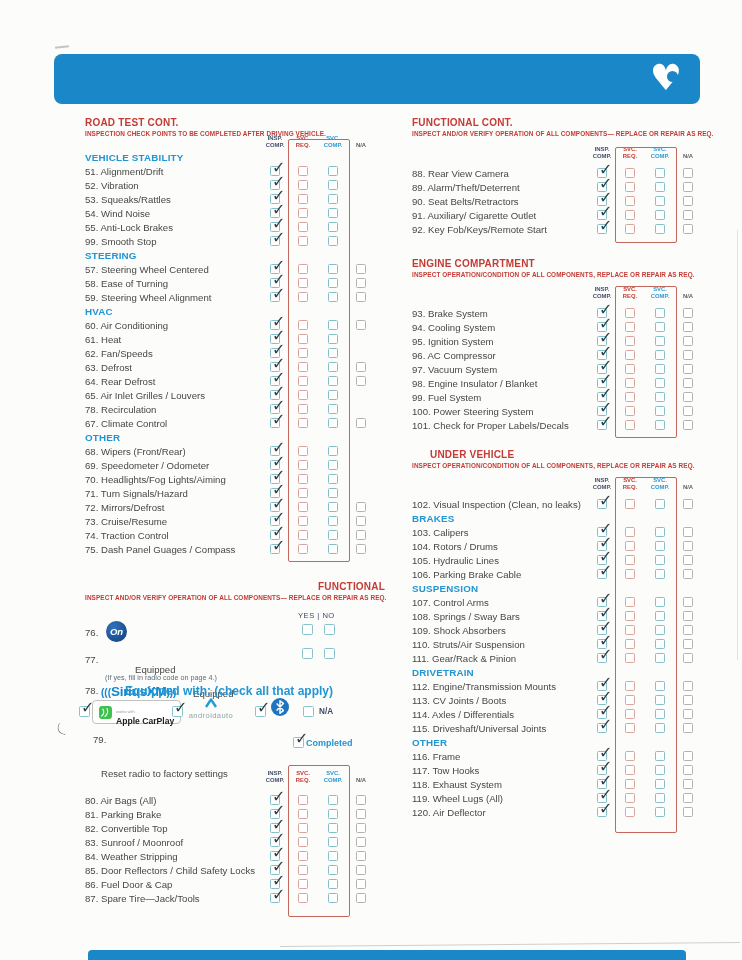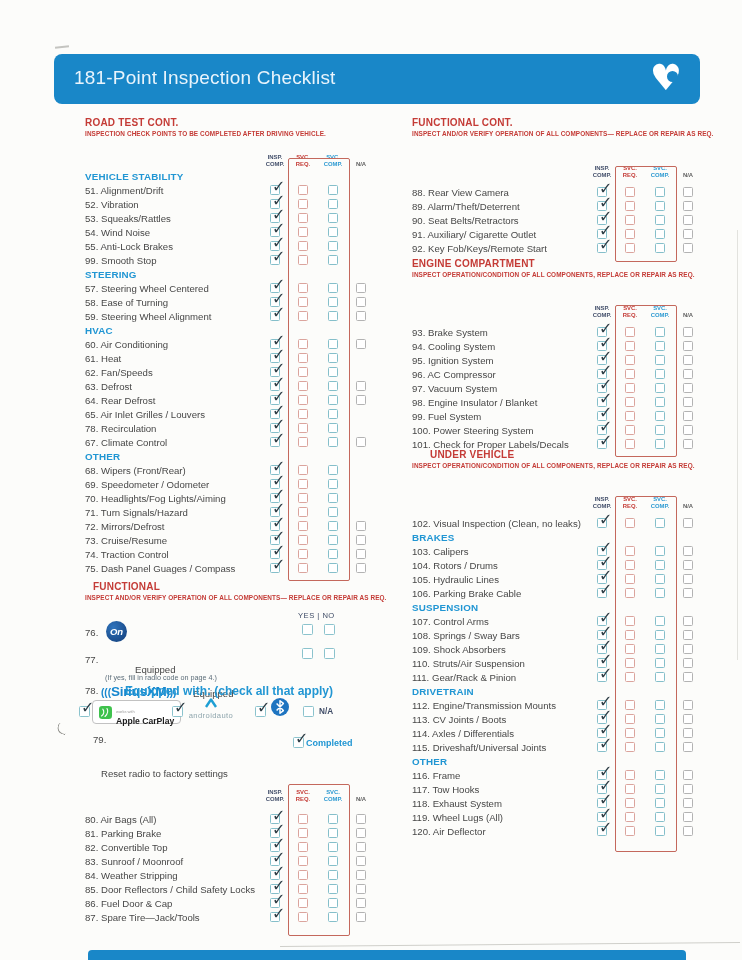--- a/index.html
+++ b/index.html
@@ -9,39 +9,39 @@
   .header-bar{position:absolute;left:54px;top:54px;width:646px;height:50px;
               background:#1987c8;border-radius:8px;}
   .header-title{position:absolute;left:20px;top:13px;font-size:19px;color:#e9f4fc;letter-spacing:.2px;}
   .heart{position:absolute;right:18px;top:4px;font-size:36px;color:#ffffff;
          font-family:"DejaVu Sans",sans-serif;line-height:40px;}
   .heart-notch{position:absolute;right:22px;top:17px;width:11px;height:11px;border-radius:50%;background:#1987c8;}
   
   .section{position:absolute;}
   .sec-title{font-size:10px;font-weight:bold;color:#c43b36;letter-spacing:.2px;}
   .sec-sub{font-size:6.4px;font-weight:bold;color:#c43b36;margin-top:1.5px;letter-spacing:.1px;white-space:nowrap;}
-  .chk-table{position:absolute;left:0;width:284px;margin-top:19px;}
+  .chk-table{position:absolute;left:0;width:284px;}
   .row{position:relative;height:14px;display:flex;align-items:center;width:284px;}
   .lbl{font-size:9.6px;color:#474747;white-space:nowrap;}
   .group-row{font-size:9.8px;font-weight:bold;color:#2196d3;letter-spacing:.2px;}
   .cell{position:absolute;top:2px;width:10px;height:10px;border:1.2px solid #85bfca;
         border-radius:1.5px;background:#fff;box-sizing:border-box;}
   .cell.c-req{border-color:#dba49d;}
   .cell.c-na{border-color:#b3b3b3;}
   .c-insp{left:185px;} .c-req{left:213px;} .c-comp{left:243px;} .c-na{left:271px;}
   .check{position:absolute;left:1px;top:-9px;font-size:16px;color:#2d3c44;
          font-family:"DejaVu Sans",sans-serif;pointer-events:none;}
   .colheads{position:absolute;height:16px;left:0;width:284px;}
   .ch{position:absolute;width:30px;text-align:center;font-size:5.9px;font-weight:bold;line-height:6.6px;}
   .ch-insp{left:175px;color:#44506b;} .ch-req{left:203px;color:#c43b36;}
   .ch-comp{left:233px;color:#2e9ad2;} .ch-na{left:261px;color:#5f5f5f;padding-top:6.5px;}
   .red-rect{position:absolute;left:203px;width:60px;border:1.4px solid #c4685c;border-radius:2px;pointer-events:none;}
   
   #sec-func{left:85px;top:581px;width:300px;height:180px;}
-  .f-title{margin-left:8px;}
+  .f-title{margin-left:8px;text-align:right;}
   .abs{position:absolute;}
   .f-num{font-size:9.6px;color:#474747;}
   .f-lbl{font-size:9.6px;color:#474747;margin-top:37px;}
   .yes-no{font-size:7.6px;font-weight:normal;color:#3e4b66;letter-spacing:.5px;}
   .bigbox{position:absolute;width:11px;height:11px;border:1.2px solid #8bc3cd;border-radius:1.5px;background:#fff;box-sizing:border-box;}
   .onstar{position:absolute;width:21px;height:21px;border-radius:50%;
           background:radial-gradient(circle at 35% 30%, #2f74bd, #123c77);
           color:#fff;font-weight:bold;font-style:italic;font-size:9.5px;
           display:flex;align-items:center;justify-content:center;}
   .sirius-main{font-size:13.5px;font-weight:bold;color:#1787cf;letter-spacing:-.3px;}
@@ -59,21 +59,20 @@
   
   .footer-strip{position:absolute;left:88px;top:950px;width:598px;height:14px;background:#1987c8;border-radius:4px;}
   .artifact{position:absolute;pointer-events:none;}
 </style>
 </head>
 <body>
 
 <div class="page">
 
   <div class="header-bar">
-    <span class="header-title">181-Point Inspection Checklist</span>
     <span class="heart">♥</span>
     <span class="heart-notch"></span>
   </div>
 
   <div class="section" id="sec-road" style="left:85px;top:117px;">
     <div class="sec-title">ROAD TEST CONT.</div>
     <div class="sec-sub">INSPECTION CHECK POINTS TO BE COMPLETED AFTER DRIVING VEHICLE.</div>
     <div class="chk-table" id="tbl-road" style="top:33px;">
       <div class="colheads" style="top:-15px;">
           <span class="ch ch-insp">

